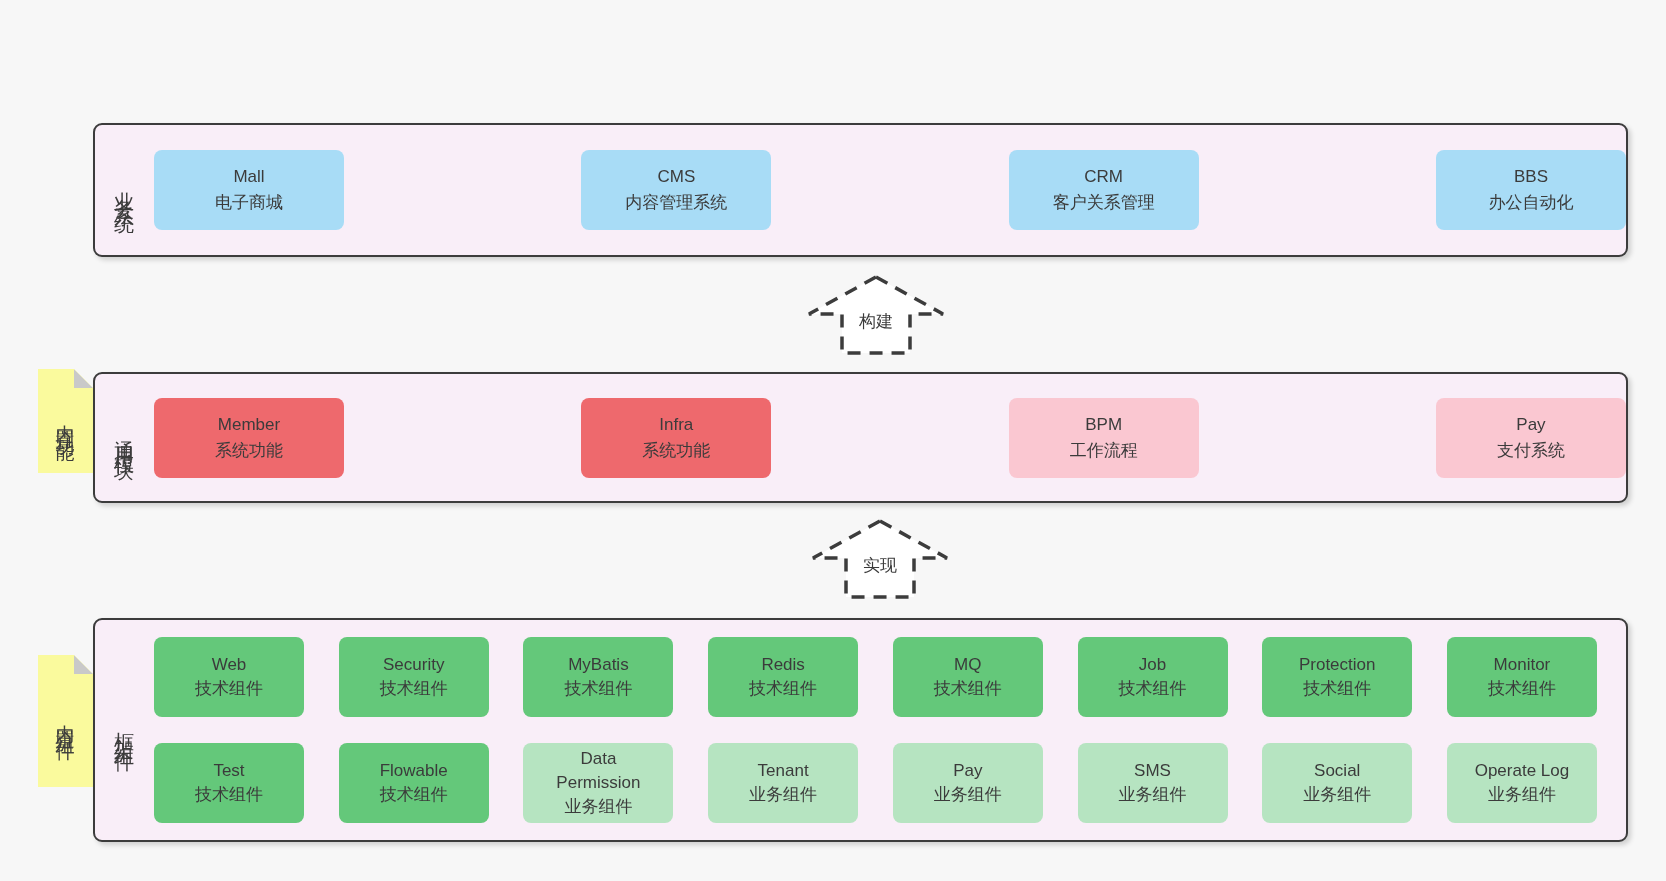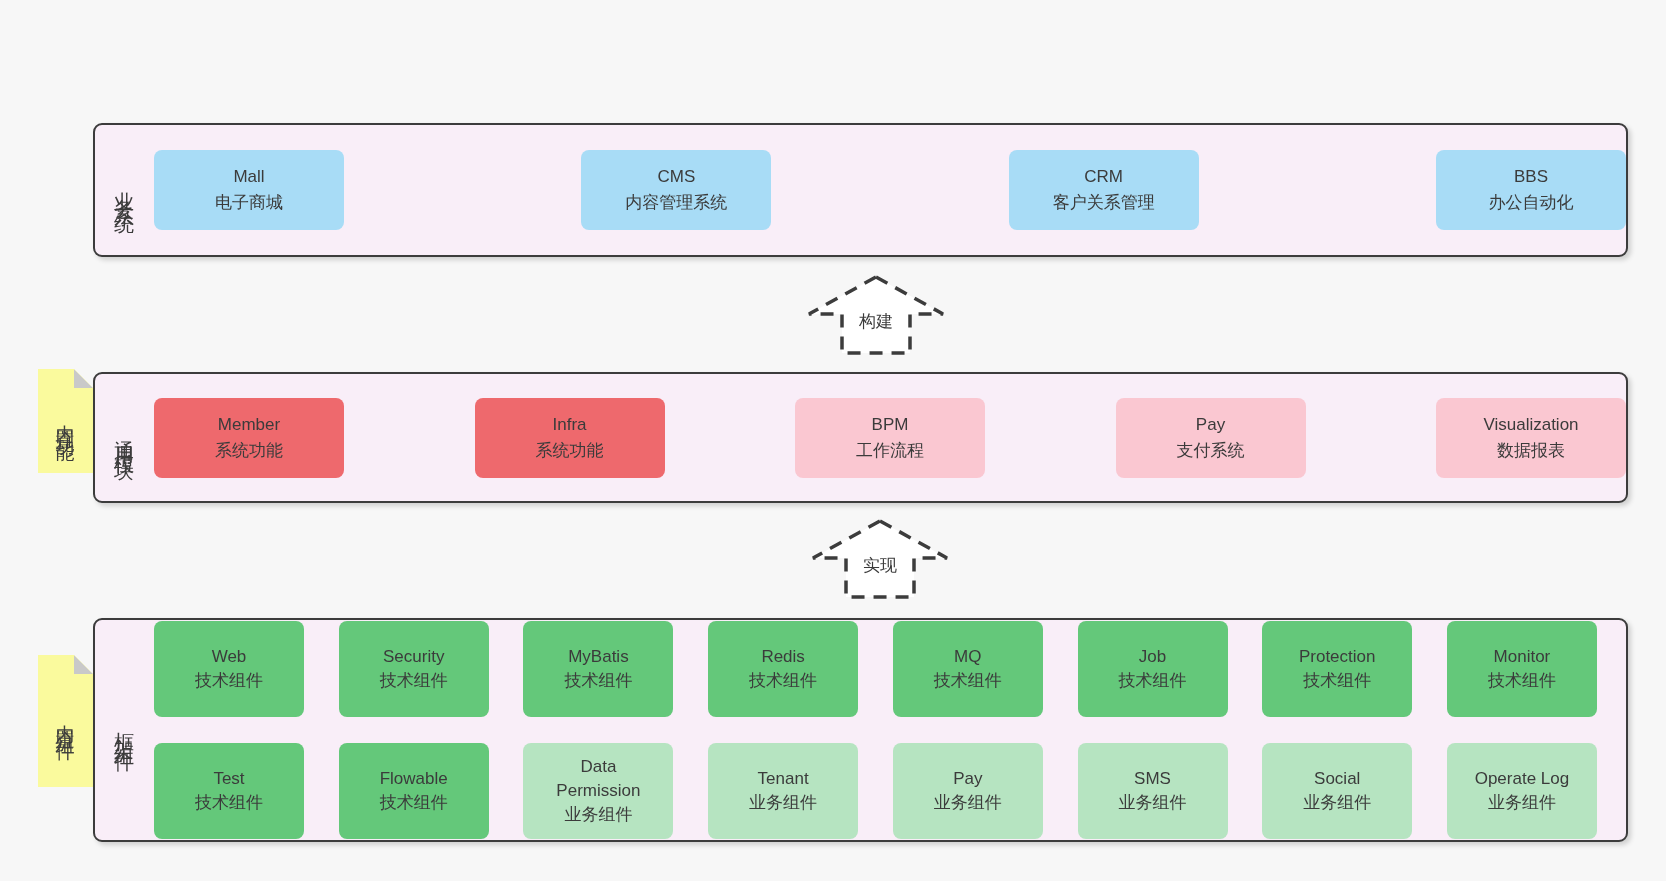--- a/index.html
+++ b/index.html
@@ -47,21 +47,21 @@
   }
   .boxes-row .box{width:190px;height:80px;padding:0 8px;}
   .blue{background:var(--box-blue);}
   .red{background:var(--box-red);}
   .pink{background:var(--box-pink);}
   .gdark{background:var(--box-green-dark);}
   .glight{background:var(--box-green-light);}
 
   .grid-col{flex:1;display:flex;flex-direction:column;justify-content:center;gap:26px;padding-right:29px;}
   .grid-row{display:flex;justify-content:space-between;}
-  .grid-row .box{width:150px;height:96px;font-size:17px;line-height:24px;padding:0 14px;}
+  .grid-row .box{width:150px;height:80px;font-size:17px;line-height:24px;padding:0 14px;}
 
   
   .sticky{
     position:absolute;width:55px;background:var(--sticky-yellow);
     display:flex;align-items:center;justify-content:center;
     clip-path:polygon(0 0, calc(100% - 19px) 0, 100% 19px, 100% 100%, 0 100%);
     z-index:1;
   }
   #sticky-modules{left:38px;top:369px;height:104px;}
   #sticky-framework{left:38px;top:655px;height:132px;}
@@ -142,24 +142,20 @@
         <div>系统功能</div>
       </div>
       <div class="box pink">
         <div>BPM</div>
         <div>工作流程</div>
       </div>
       <div class="box pink">
         <div>Pay</div>
         <div>支付系统</div>
       </div>
-      <div class="box pink">
-        <div>Visualization</div>
-        <div>数据报表</div>
-      </div>
     </div>
   </div>
 
   <svg class="arrow" id="arrow-implement" width="140" height="82" viewBox="0 0 140 82">
     <polygon points="70,3 137,40 104,40 104,79 36,79 36,40 3,40"></polygon>
     <text x="70" y="53">实现</text>
   </svg>
 
   <div class="section" id="section-framework">
     <div class="label-col">

